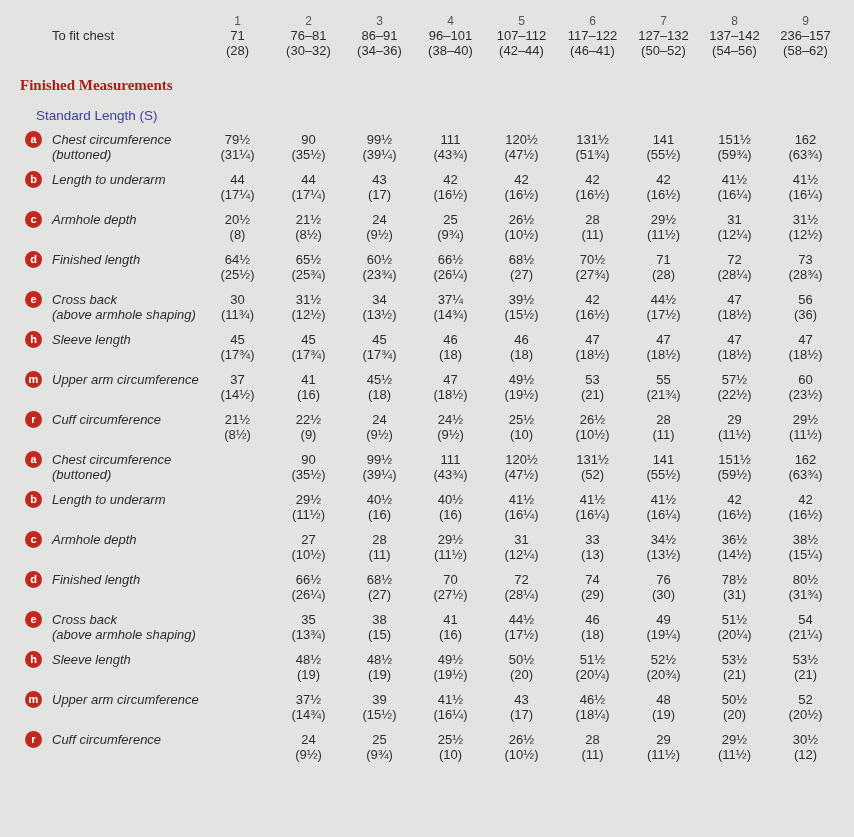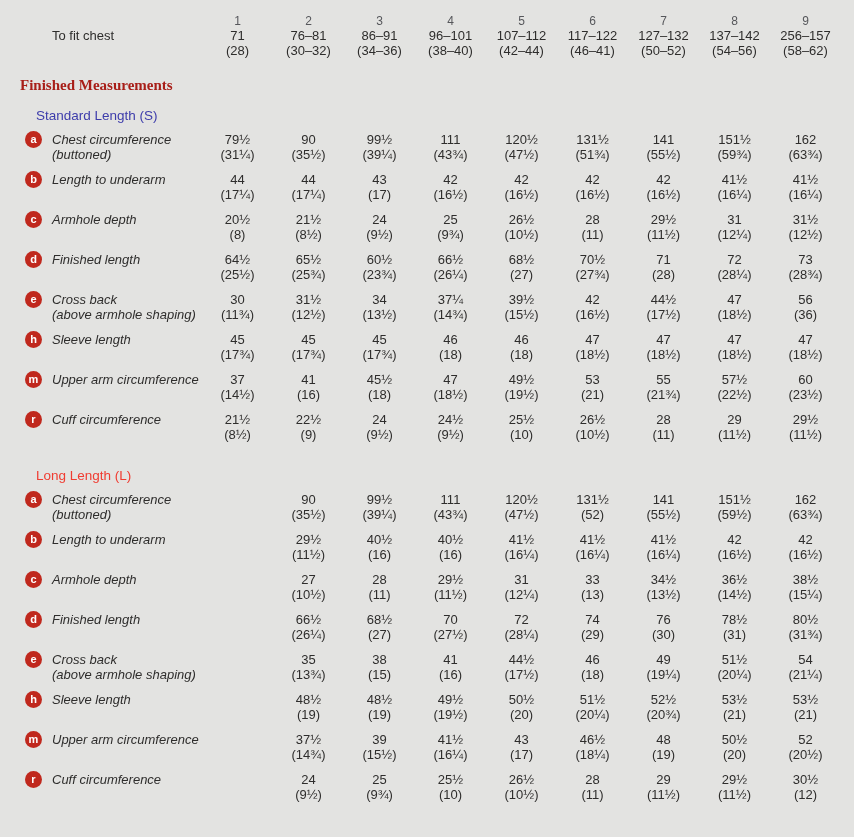--- a/index.html
+++ b/index.html
@@ -95,21 +95,21 @@
       </div>
       <div class="cell">
         <div class="cm">127–132</div>
         <div class="inch">(50–52)</div>
       </div>
       <div class="cell">
         <div class="cm">137–142</div>
         <div class="inch">(54–56)</div>
       </div>
       <div class="cell">
-        <div class="cm">256–157</div>
+        <div class="cm">236–157</div>
         <div class="inch">(58–62)</div>
       </div>
     </div>
 
   <div class="fm-heading">Finished Measurements</div>
 
   <div id="sections">
       <div class="section-heading" style="color: rgb(61, 60, 171);">Standard Length (S)</div>
       <div class="grid row">
         <div class="label-cell">
@@ -458,21 +458,20 @@
         </div>
         <div class="cell">
           <div class="cm">29</div>
           <div class="inch">(11½)</div>
         </div>
         <div class="cell">
           <div class="cm">29½</div>
           <div class="inch">(11½)</div>
         </div>
       </div>
-      <div class="section-heading section-gap" style="color: rgb(240, 60, 49);">Long Length (L)</div>
       <div class="grid row">
         <div class="label-cell">
           <span class="badge">a</span>
           <div class="row-label">
             <div>Chest circumference</div>
             <div>(buttoned)</div>
           </div>
         </div>
         <div class="cell">
           <div class="cm"></div>

